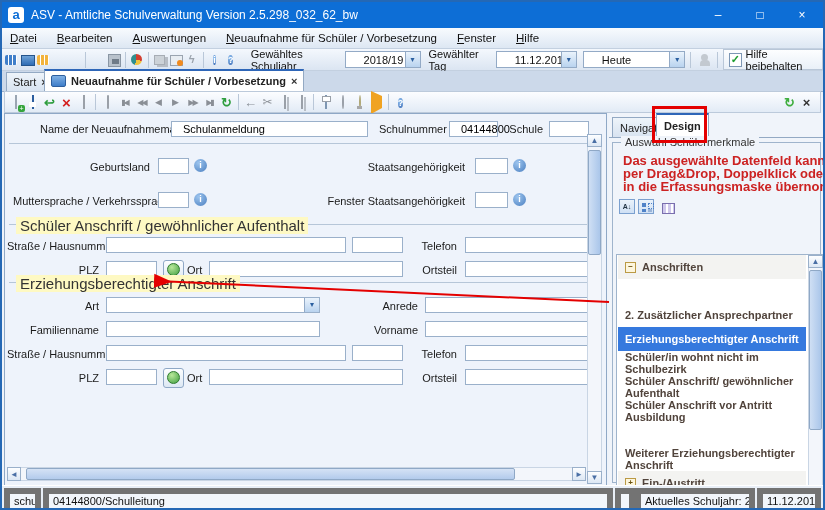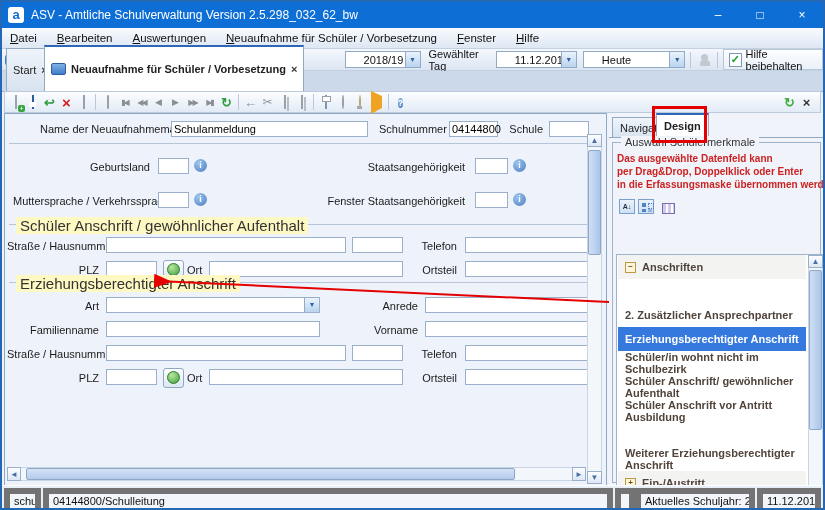--- a/index.html
+++ b/index.html
@@ -26,21 +26,21 @@
   .stripes{border-radius:2px;}
   .chat{border-radius:3px;width:13px;height:10px;margin-top:2px;margin-left:2px;}
   .combo{height:17px;background:#fff;border:1px solid #93aac6;box-sizing:border-box;display:flex;align-items:center;font-size:11px;}
   .combo .val{flex:1;padding:0 18px;white-space:nowrap;overflow:hidden;}
   .vbtn{width:14px;height:100%;background:linear-gradient(#eaf3fc,#b9d3ef);border-left:1px solid #93aac6;
     color:#2a5fa0;font-size:8px;text-align:center;line-height:15px;}
   .chkgrp{display:flex;align-items:center;height:19px;border:1px solid #b9c7d8;background:linear-gradient(#fdfeff,#e9f0f8);padding:0 5px;gap:4px;}
   .chkbox{width:12px;height:12px;background:#fff;border:1px solid #7d97b5;color:#1f9e30;font-size:11px;font-weight:bold;line-height:11px;text-align:center;}
   
   .tabbar{position:absolute;left:0;top:69px;right:0;height:20px;background:#ccd9ea;border-bottom:1px solid #98aec9;}
-  .tab{position:absolute;bottom:0;height:18px;display:flex;align-items:center;padding:12px 6px;font-size:11px;gap:5px;
+  .tab{position:absolute;bottom:0;height:18px;display:flex;align-items:center;padding:0 6px;font-size:11px;gap:5px;
     border:1px solid #93a9c3;border-bottom:none;background:linear-gradient(#eef4fa,#d8e3f0);color:#222;}
   .tab.active{background:#fff;border-top:2px solid #2e66b8;height:20px;font-weight:bold;}
   .tab .x{color:#333;font-size:11px;font-weight:bold;}
   .tab-ico{width:13px;height:10px;background:linear-gradient(#7fb0e4,#3f7ec9);border:1px solid #2d5f9e;border-radius:2px;}
   
   .itoolbar{position:absolute;left:2px;top:89px;right:2px;height:22px;background:linear-gradient(#fcfdff,#e2ebf6);
     border:1px solid #bccadb;box-sizing:border-box;display:flex;align-items:center;padding-left:2px;}
   .iti{width:15px;height:15px;margin:0 1px;position:relative;text-align:center;font-size:11px;line-height:15px;color:#8a8f96;}
   .page{width:11px;height:13px;background:#fff;border:1px solid #9aa5b2;margin:1px auto;}
   .plus{position:absolute;right:-2px;bottom:-2px;width:7px;height:7px;background:#35a43c;color:#fff;font-size:7px;line-height:7px;border-radius:2px;}
@@ -55,21 +55,21 @@
   .bulb::after{content:"";position:absolute;left:5px;top:11px;width:5px;height:3px;background:#a8a8a8;}
   .horn{width:0;height:0;border-left:11px solid #f0a322;border-top:5px solid transparent;border-bottom:6px solid transparent;margin:2px auto 0;transform:rotate(-18deg);}
   .qcirc{width:13px;height:13px;border-radius:50%;background:radial-gradient(circle at 35% 30%,#8fc0f0,#3f6fb8);color:#fff;
     font-size:9px;font-weight:bold;line-height:13px;text-align:center;margin:1px auto;}
   
   .main-panel{position:absolute;left:2px;top:111px;width:603px;height:373px;background:#eef3fb;
     border:1px solid #8fa8c6;box-sizing:border-box;}
   .right-panel{position:absolute;left:607px;top:111px;width:216px;height:373px;background:#f0f4fa;}
   .lbl{position:absolute;font-size:11px;color:#1b1b1b;text-align:right;white-space:nowrap;}
   .fld{position:absolute;height:16px;background:#fff;border:1px solid #9ab0ca;box-sizing:border-box;font-size:11px;
-    padding:0 2px;color:#000;line-height:14px;white-space:nowrap;}
+    padding:0 11px;color:#000;line-height:14px;white-space:nowrap;}
   .info{position:absolute;width:13px;height:13px;border-radius:50%;background:radial-gradient(circle at 35% 30%,#9cc4ee,#4b7fc0);
     color:#fff;font-size:9px;font-weight:bold;text-align:center;line-height:13px;}
   .sect{position:absolute;font-size:15px;color:#333;background:#fef9c3;padding:0 4px;z-index:2;white-space:nowrap;}
   .sline{position:absolute;height:1px;background:#b6c6d8;}
   .globe-btn{position:absolute;width:19px;height:18px;border:1px solid #8fa8c6;border-radius:3px;
     background:linear-gradient(#fdfeff,#dde8f4);}
   .globe{position:absolute;left:3px;top:2px;width:11px;height:11px;border-radius:50%;
     background:radial-gradient(circle at 35% 30%,#b8e89a,#3f9e3f);border:1px solid #2d7a2d;}
   .design-grid{position:absolute;left:4px;top:382px;width:578px;height:82px;background-color:#fcfcfe;
     background-image:linear-gradient(to right,#ccd2dd 1px,transparent 1px),linear-gradient(to bottom,#ccd2dd 1px,transparent 1px),
@@ -80,21 +80,21 @@
     font-size:8px;text-align:center;box-sizing:border-box;}
   .sb-track-v{position:absolute;background:#f3f6fb;border:1px solid #c9d5e4;box-sizing:border-box;}
   .sb-thumb{position:absolute;background:linear-gradient(90deg,#cfdff4,#aac6ea);border:1px solid #8fa8c6;border-radius:2px;box-sizing:border-box;}
   .sb-thumb-h{position:absolute;background:linear-gradient(#d5e2f5,#b3cbec);border:1px solid #8fa8c6;border-radius:2px;box-sizing:border-box;}
   
   .rp-tab{position:absolute;height:19px;display:flex;align-items:center;padding:0 7px;font-size:11px;
     border:1px solid #93a9c3;border-bottom:none;background:linear-gradient(#eef4fa,#d8e3f0);color:#222;bottom:0;}
   .rp-tab.active{background:#fff;border-top:2px solid #2e66b8;height:22px;font-weight:bold;}
   .groupbox{position:absolute;left:3px;top:29px;width:209px;height:341px;border:1px solid #9fb4cc;box-sizing:border-box;}
   .gb-title{position:absolute;left:8px;top:-7px;background:#f0f4fa;padding:0 4px;font-size:11px;color:#333;white-space:nowrap;}
-  .hint{position:absolute;left:4px;font-size:10px;font-weight:bold;color:#cc2222;white-space:nowrap;}
+  .hint{position:absolute;left:10px;font-size:13px;font-weight:bold;color:#cc2222;white-space:nowrap;}
   .mini-btn{position:absolute;width:16px;height:15px;border:1px solid #7ba0cf;background:linear-gradient(#eaf2fb,#cfe0f4);box-sizing:border-box;}
   .mini-btn.flat{border-color:transparent;background:transparent;}
   .listbox{position:absolute;left:3px;top:111px;width:209px;height:257px;background:#fff;border:1px solid #9fb4cc;box-sizing:border-box;overflow:hidden;}
   .li{position:absolute;left:1px;width:188px;height:24px;display:flex;align-items:center;font-size:11px;font-weight:bold;color:#51443c;padding-left:7px;box-sizing:border-box;gap:6px;}
   .li.group{background:#f3f3f1;}
   .li.sel{background:#3579de;color:#fff;}
   .tog{width:9px;height:9px;background:#fdf6dd;border:1px solid #bb9a44;color:#6b5210;font-size:8px;line-height:8px;text-align:center;font-weight:bold;}
   
   .statusbar{position:absolute;left:0;right:0;bottom:0;height:22px;background:#e9eff7;border-top:1px solid #fff;font-size:11px;color:#111;}
   .sfld{position:absolute;top:2px;height:34px;border:6px solid #737373;background:#f2f6fb;box-sizing:border-box;

